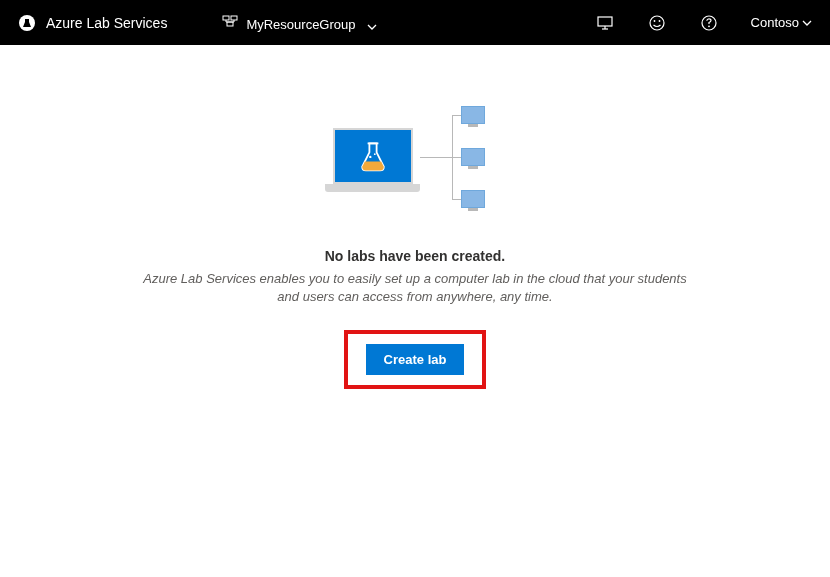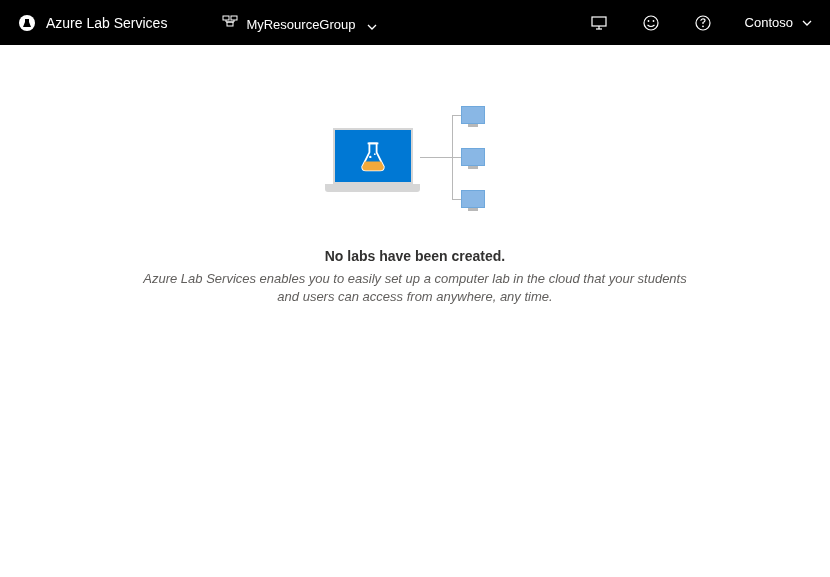--- a/index.html
+++ b/index.html
@@ -57,21 +57,21 @@
       display: flex;
       align-items: center;
       justify-content: center;
       width: 20px;
       height: 20px;
       cursor: pointer;
     }
     .account-selector {
       display: flex;
       align-items: center;
-      gap: 6px;
+      gap: 0;
       cursor: pointer;
       font-size: 13px;
     }
     .main {
       display: flex;
       flex-direction: column;
       align-items: center;
       padding-top: 63px;
     }
     .illustration {
@@ -255,13 +255,16 @@
     <div class="connector-h conn-t2"></div>
     <div class="connector-h conn-t3"></div>
     <div class="mini-monitor mm1"></div>
     <div class="mini-monitor mm2"></div>
     <div class="mini-monitor mm3"></div>
   </div>
 
   <div class="empty-title">No labs have been created.</div>
   <div class="empty-desc">Azure Lab Services enables you to easily set up a computer lab in the cloud that your students and users can access from anywhere, any time.</div>
 
+  <div class="highlight-box">
+    <button class="primary-btn">Create lab</button>
+  </div>
 </div>
 
 </body></html>

